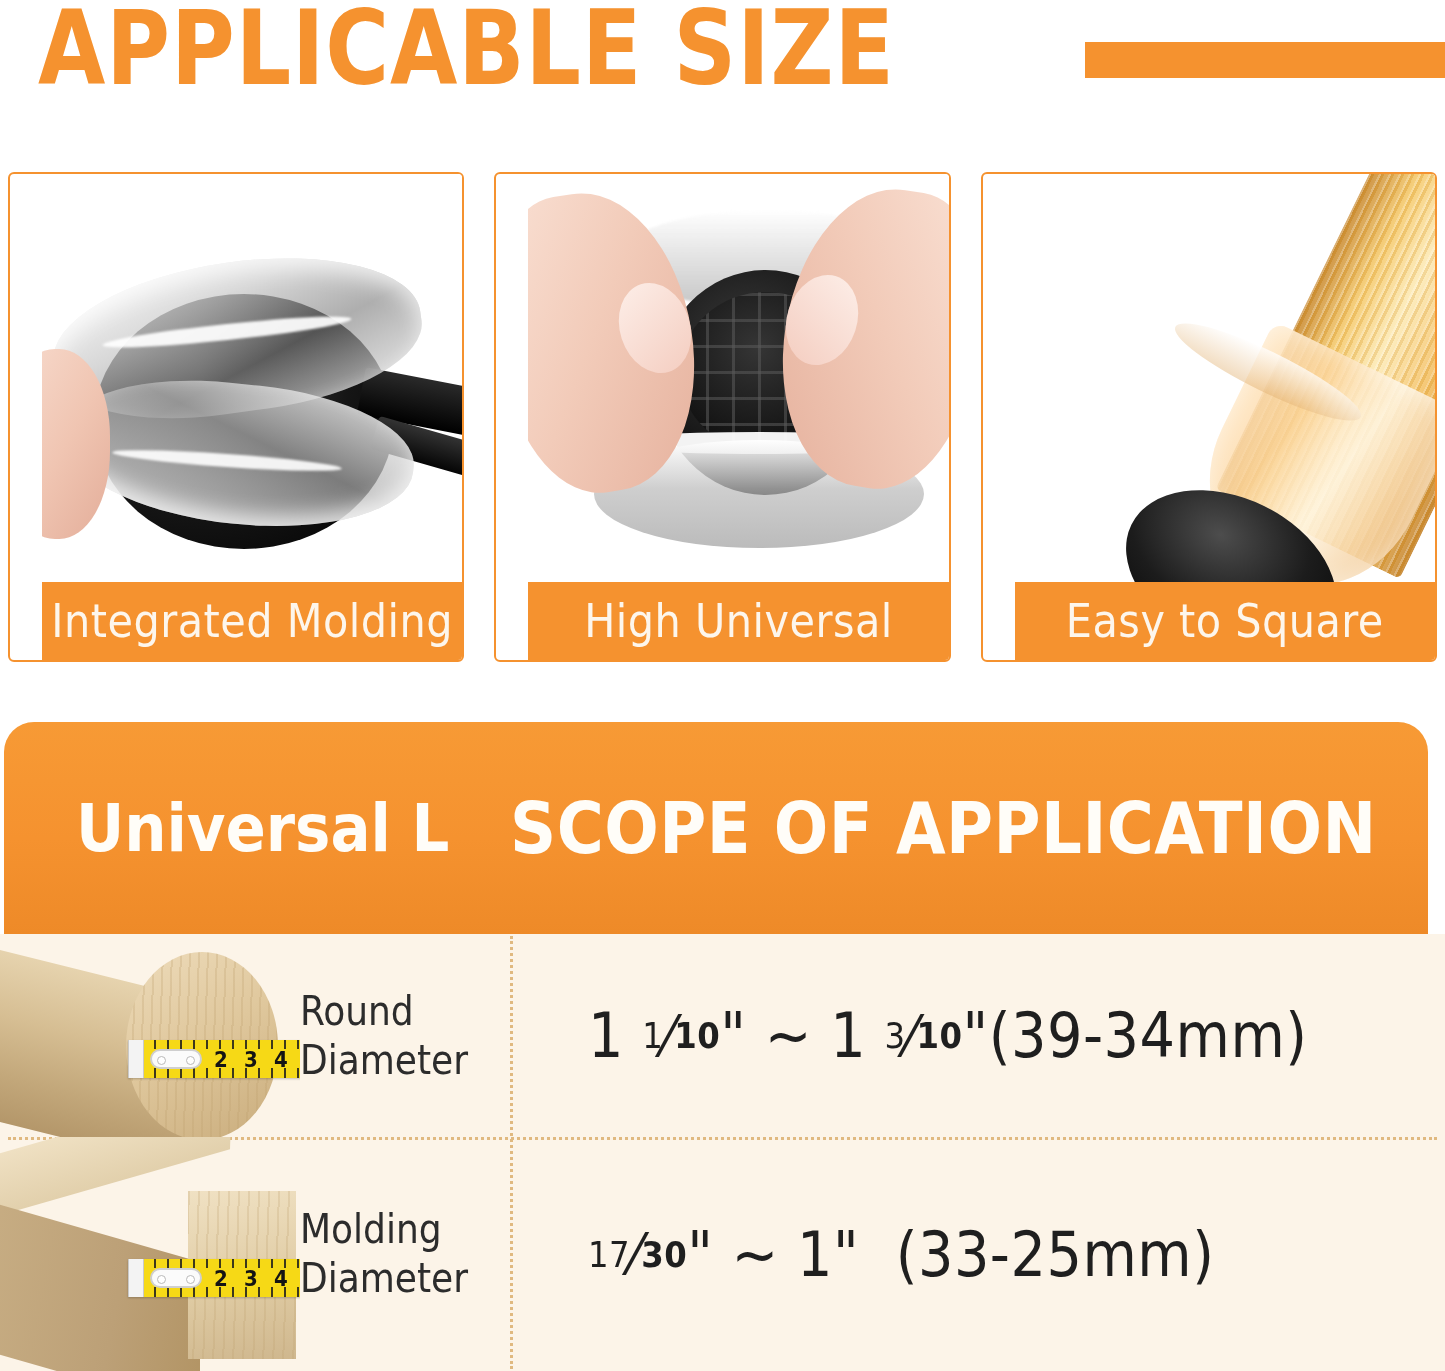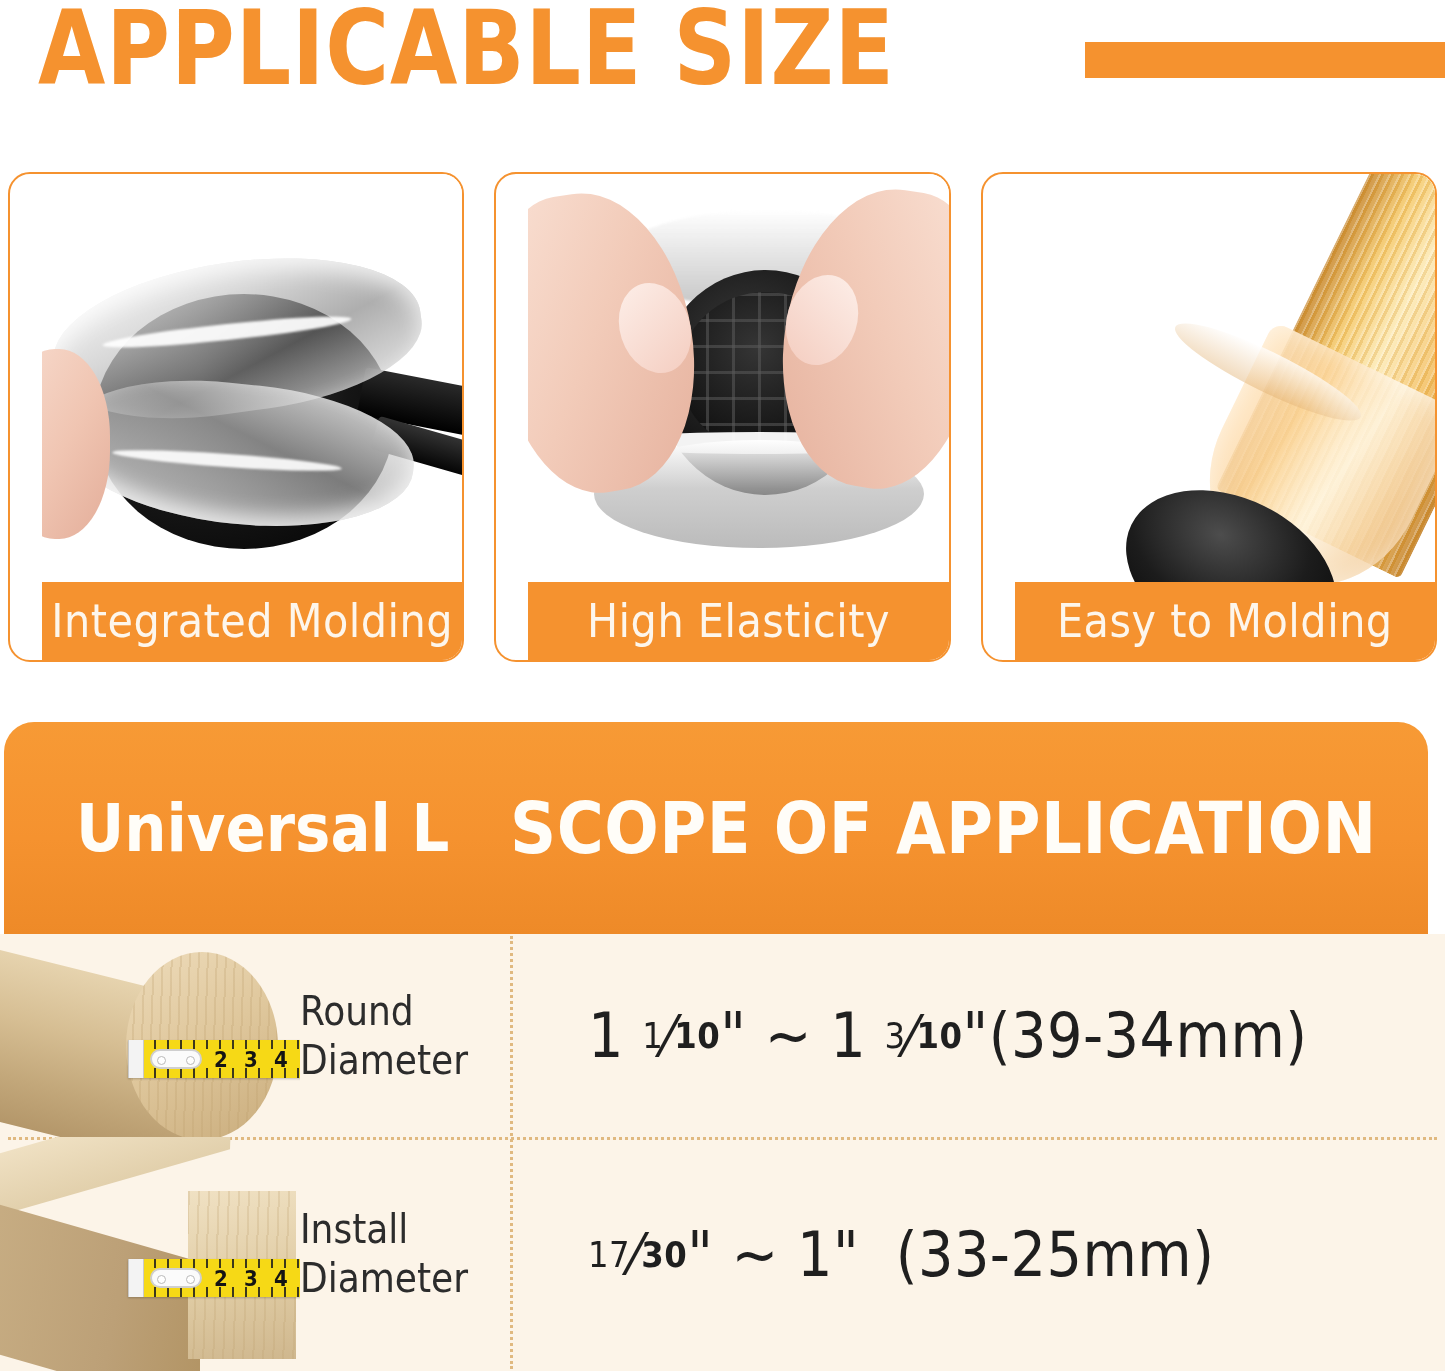--- a/index.html
+++ b/index.html
@@ -54,21 +54,21 @@
     top: 172px;
     width: 1429px;
     height: 490px;
     display: flex;
     gap: 30px;
   }
   .feature-card {
     position: relative;
     flex: 1 1 0;
     border: 2px solid #F5922F;
-    border-radius: 22px;
+    border-radius: 6px;
     overflow: hidden;
     background: #ffffff;
     display: flex;
     flex-direction: column;
     padding-left: 32px;
   }
   .feature-photo {
     position: relative;
     flex: 1 1 auto;
     overflow: hidden;
@@ -591,33 +591,33 @@
         <div class="stretch-disc"></div>
         <div class="stretch-grid"></div>
         <div class="stretch-clear-lip"></div>
         <div class="stretch-clear-bot"></div>
         <div class="finger-l2"></div>
         <div class="finger-r2"></div>
         <div class="nail-l"></div>
         <div class="nail-r"></div>
       </div>
     </div>
-    <div class="feature-caption">High Elasticity</div>
+    <div class="feature-caption">High Universal</div>
   </div>
 
   <div class="feature-card">
     <div class="feature-photo">
       <div class="leg-wrap">
         <div class="leg-wood"></div>
         <div class="leg-cap-clear"></div>
         <div class="leg-cap-ring"></div>
         <div class="leg-black"></div>
       </div>
     </div>
-    <div class="feature-caption">Easy to Molding</div>
+    <div class="feature-caption">Easy to Square</div>
   </div>
 
 </div>
 
 <div class="scope-banner">
   <div class="scope-left">Universal L</div>
   <div class="scope-right">SCOPE OF APPLICATION</div>
 </div>
 
 <div class="size-table">
@@ -671,21 +671,21 @@
         <div class="tape-hook"></div>
         <div class="tape-clip"></div>
         <div class="tape-num" style="left:86px;">2</div>
         <div class="tape-num" style="left:116px;">3</div>
         <div class="tape-num" style="left:146px;">4</div>
 
       </div>
     </div>
 
     <div class="label-cell">
-      <div>Install</div>
+      <div>Molding</div>
       <div>Diameter</div>
     </div>
 
     <div class="value-cell">
       <span class="frac">
           <sup>17</sup>
           <span class="slash">⁄</span>
           <sub>30</sub>
         </span><span>"</span>&nbsp;<span>~</span>&nbsp;<span>1</span><span>"</span>&nbsp;&nbsp;<span>(33-25mm)</span>
     </div>

